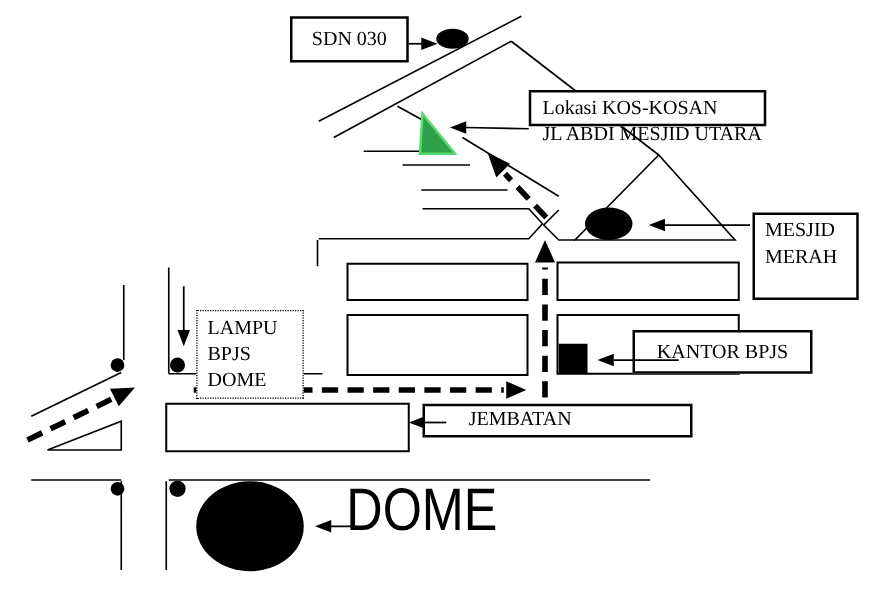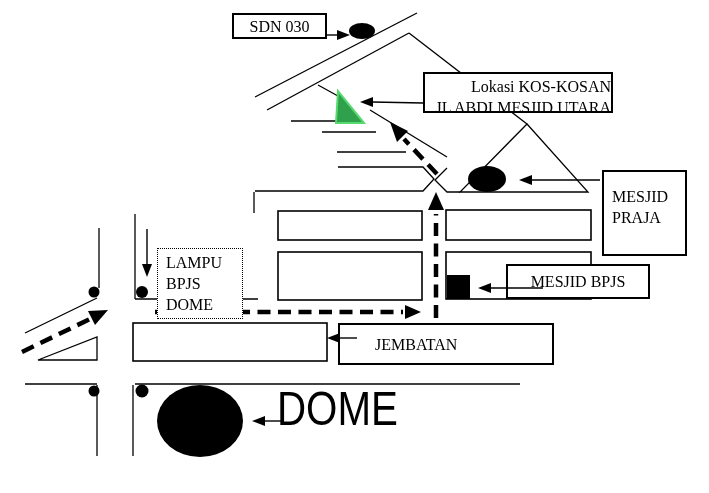--- a/index.html
+++ b/index.html
@@ -106,39 +106,39 @@
       <polygon class="solidblack" points="108,310 95,325 88,311"></polygon>
       <line class="routeline" x1="155" y1="312" x2="403" y2="312"></line>
       <polygon class="solidblack" points="421,312 405,305 405,319"></polygon>
       <line class="routeline" x1="436" y1="318" x2="436" y2="214"></line>
       <polygon class="solidblack" points="436,192 428,210 444,210"></polygon>
       <line class="routeline" x1="437" y1="174" x2="404" y2="139"></line>
       <polygon class="solidblack" points="390,122 408,131 397,142"></polygon>
     </g>
   </svg>
 
-  <div class="map-label center" style="left:232px;top:13px;width:95px;height:26px;">
+  <div class="map-label center" style="left:232px;top:13px;width:95px;height:37px;">
     <span>SDN 030</span>
   </div>
 
-  <div class="map-label" style="left:423px;top:72px;width:190px;height:41px;padding:2px 0 0 9px;text-align:right;">
+  <div class="map-label" style="left:423px;top:72px;width:190px;height:29px;padding:2px 0 0 9px;">
     <div>Lokasi KOS-KOSAN</div>
     <div>JL ABDI MESJID UTARA</div>
   </div>
 
-  <div class="map-label" style="left:602px;top:170px;width:85px;height:86px;padding:14px 0 0 8px;">
+  <div class="map-label" style="left:602px;top:170px;width:85px;height:70px;padding:2px 0 0 8px;">
     <div>MESJID</div>
-    <div>PRAJA</div>
+    <div>MERAH</div>
   </div>
 
   <div class="map-label center" style="left:506px;top:264px;width:144px;height:35px;">
-    <span>MESJID BPJS</span>
+    <span>KANTOR BPJS</span>
   </div>
 
-  <div class="map-label" style="left:338px;top:323px;width:216px;height:42px;display:flex;align-items:center;padding-left:35px;">
+  <div class="map-label" style="left:338px;top:323px;width:216px;height:27px;display:flex;align-items:flex-start;padding-left:35px;">
     <span>JEMBATAN</span>
   </div>
 
   <div class="map-label dotted" style="left:157px;top:228px;width:86px;height:71px;padding:3px 0 0 8px;margin-top:20px;">
     <div>LAMPU</div>
     <div>BPJS</div>
     <div>DOME</div>
   </div>
 
   <div class="big-text" style="left:277px;top:385px;">DOME</div>

